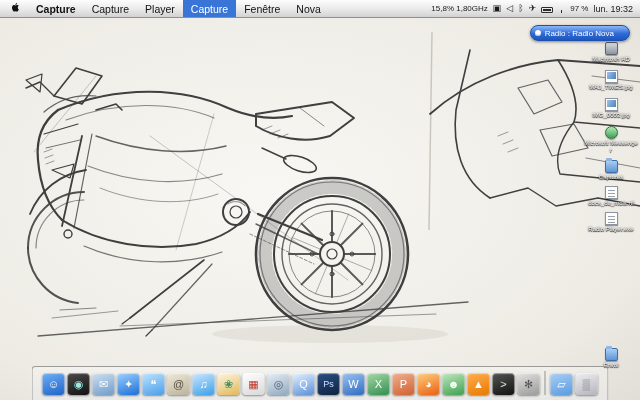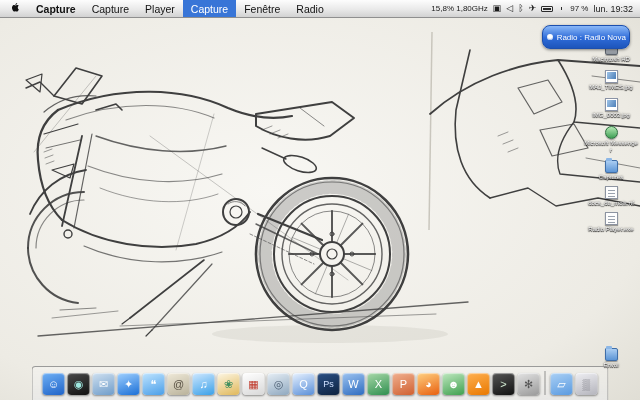--- a/index.html
+++ b/index.html
@@ -12,33 +12,33 @@
              display:flex; align-items:center;
              background:linear-gradient(#fdfdfd,#e9e9e9 55%,#d2d2d2);
              border-bottom:1px solid #8f8f8f; font-size:10.5px; color:#111; }
   .apple { padding:0 8px 0 9px; display:flex; align-items:center; height:100%; }
   .menu-item { padding:0 8px; height:100%; display:flex; align-items:center; white-space:nowrap; }
   .menu-item.app { font-weight:bold; }
   .menu-item.selected { background:#3875d7; color:#fff; }
   .mb-right { margin-left:auto; display:flex; align-items:center; gap:5px;
               padding-right:7px; font-size:8px; color:#1a1a1a; }
   .mb-icon { font-size:9px; line-height:1; }
-  .battery { display:flex; align-items:center; gap:8px; }
+  .battery { display:flex; align-items:flex-end; gap:8px; }
   .batt-shell { width:12px; height:6px; border:1px solid #2c2c2c; border-radius:1px; position:relative; }
   .batt-fill { position:absolute; top:1px; left:1px; bottom:1px; width:8px; background:#2c2c2c; }
   .batt-nub { width:1px; height:3px; background:#2c2c2c; }
   .clock { font-size:9px; }
 
   
   .desktop { position:absolute; top:18px; left:0; right:0; bottom:0; background:#eceae4; }
   svg.sketch { position:absolute; inset:0; width:100%; height:100%; display:block; }
 
   
-  .notif { position:absolute; top:25px; right:10px; height:24px; z-index:40;
-           display:flex; align-items:center; gap:4px; padding:0 3px 0 4px;
+  .notif { position:absolute; top:25px; right:10px; height:16px; z-index:40;
+           display:flex; align-items:center; gap:4px; padding:0 15px 0 4px;
            border-radius:8px; border:1px solid #1c4fae; color:#fff; font-size:8px;
            background:linear-gradient(#8ab8f8,#2e6bd8 55%,#1d55bb);
            box-shadow:0 1px 3px rgba(0,0,0,.45); white-space:nowrap; }
   .notif-dot { width:6px; height:6px; border-radius:50%; background:#fff;
                box-shadow:inset 0 -1px 1px #9db9e8; }
 
   
   .desk-icon { position:absolute; right:2px; width:54px; z-index:20;
                display:flex; flex-direction:column; align-items:center; gap:1px; }
   .ic { width:13px; height:13px; position:relative; box-shadow:0 1px 1px rgba(0,0,0,.35); }
@@ -76,21 +76,21 @@
     <span class="apple">
       <svg width="11" height="13" viewBox="0 0 16 20">
           <path fill="#111" d="M11.6 6.3c-.1-1.3.6-2.3 1.4-2.9-.8-1.1-2-1.2-2.4-1.2-1-.1-2 .6-2.5.6-.5 0-1.3-.6-2.2-.6-1.1 0-2.2.7-2.7 1.7-1.2 2-.3 5 .8 6.6.5.8 1.2 1.7 2 1.6.8 0 1.1-.5 2.1-.5s1.3.5 2.2.5 1.5-.8 2-1.6c.6-.9.9-1.8.9-1.8s-1.6-.7-1.6-2.4zM9.9 1.1c.5-.6.8-1.4.7-2.1-.7 0-1.5.5-2 1.1-.4.5-.8 1.3-.7 2 .8.1 1.5-.4 2-1z" transform="translate(1.5 2.5)"></path>
         </svg>
     </span>
     <span class="menu-item app">Capture</span>
     <span class="menu-item">Capture</span>
     <span class="menu-item">Player</span>
     <span class="menu-item selected">Capture</span>
     <span class="menu-item">Fenêtre</span>
-    <span class="menu-item">Radio</span>
+    <span class="menu-item">Nova</span>
 
     <span class="mb-right">
       <span>15,8% 1,80GHz</span>
       <span class="mb-icon">▣</span>
       <span class="mb-icon">◁</span>
       <span class="mb-icon">ᛒ</span>
       <span class="mb-icon">✈</span>
       <span class="battery">
         <span class="batt-shell">
             <span class="batt-fill"></span>

